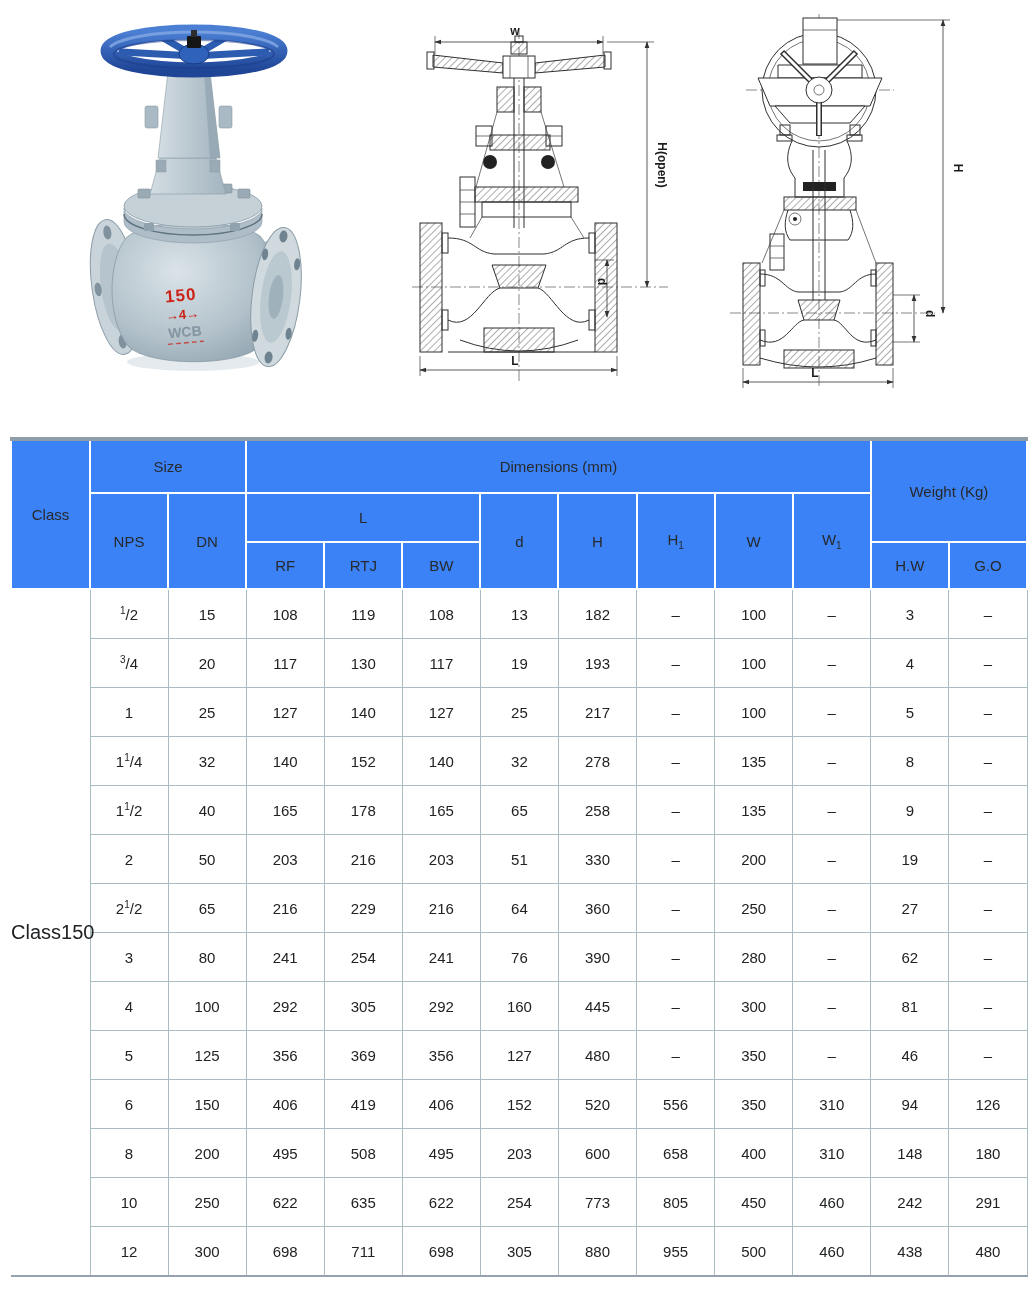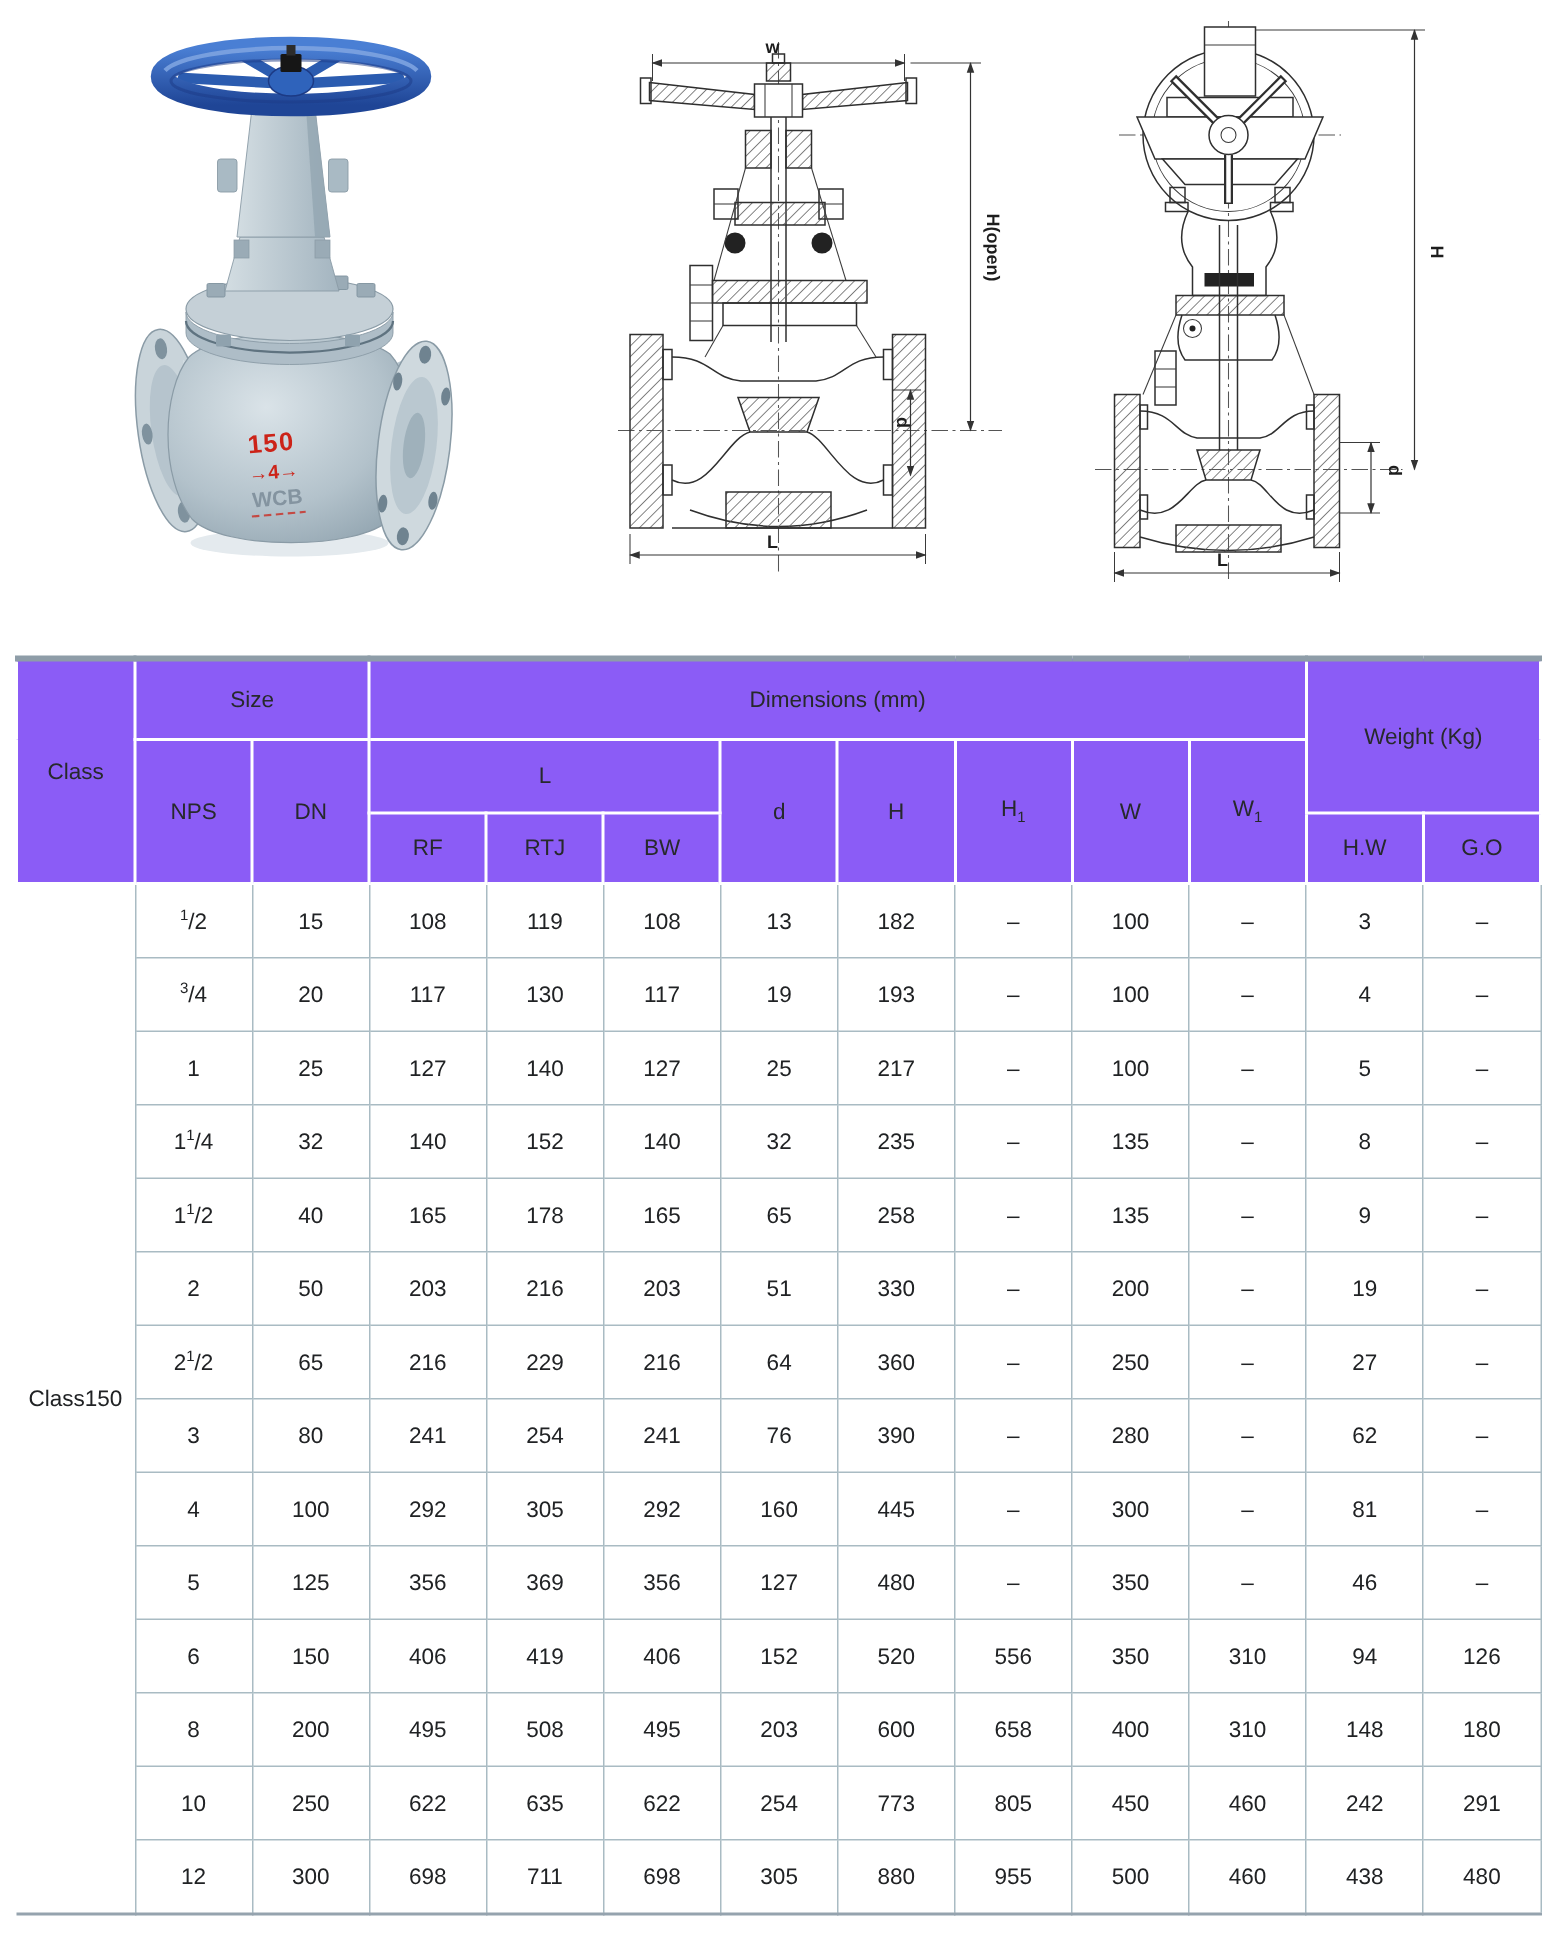--- a/index.html
+++ b/index.html
@@ -19,26 +19,26 @@
   .dim{stroke:#333;stroke-width:.8;fill:none;}
   .hatch2{fill:url(#d2h);stroke:#2f2f2f;stroke-width:1;}
   .hatch3{fill:url(#d3h);stroke:#2f2f2f;stroke-width:1;}
   .dim-label{font-size:12px;font-weight:bold;fill:#1d1d1d;}
   .wh{fill:#fff;stroke:#2f2f2f;stroke-width:1;}
 
   
   table{border-collapse:collapse;table-layout:fixed;width:1018px;
         margin:19px 0 0 10px;border-top:4px solid #8e9da8;border-bottom:2px solid #95a3ae;}
   col.c-class{width:79px;}
-  thead th{background:#8b5cf6;border:2px solid #fff;font-weight:400;
+  thead th{background:#3b82f6;border:2px solid #fff;font-weight:400;
            font-size:15px;color:#27292b;text-align:center;vertical-align:middle;padding:0;}
   tr.hr1{height:54px;} tr.hr2{height:49px;} tr.hr3{height:47px;}
   tbody td{border:1px solid #a9bbc3;text-align:center;vertical-align:middle;
            font-size:15px;color:#202224;height:48px;padding:0;}
-  tbody td.class-cell{border-left:none;font-size:15px;}
+  tbody td.class-cell{border-left:none;font-size:20px;}
   td sup,th sub{font-size:10px;}
 </style>
 </head>
 <body>
 
 <div class="page">
 
   <div class="figures-row">
 
     <div class="fig fig-photo">
@@ -414,21 +414,21 @@
           <td>5</td>
           <td>–</td>
         </tr>
         <tr>
           <td>1<sup>1</sup>/4</td>
           <td>32</td>
           <td>140</td>
           <td>152</td>
           <td>140</td>
           <td>32</td>
-          <td>235</td>
+          <td>278</td>
           <td>–</td>
           <td>135</td>
           <td>–</td>
           <td>8</td>
           <td>–</td>
         </tr>
         <tr>
           <td>1<sup>1</sup>/2</td>
           <td>40</td>
           <td>165</td>

